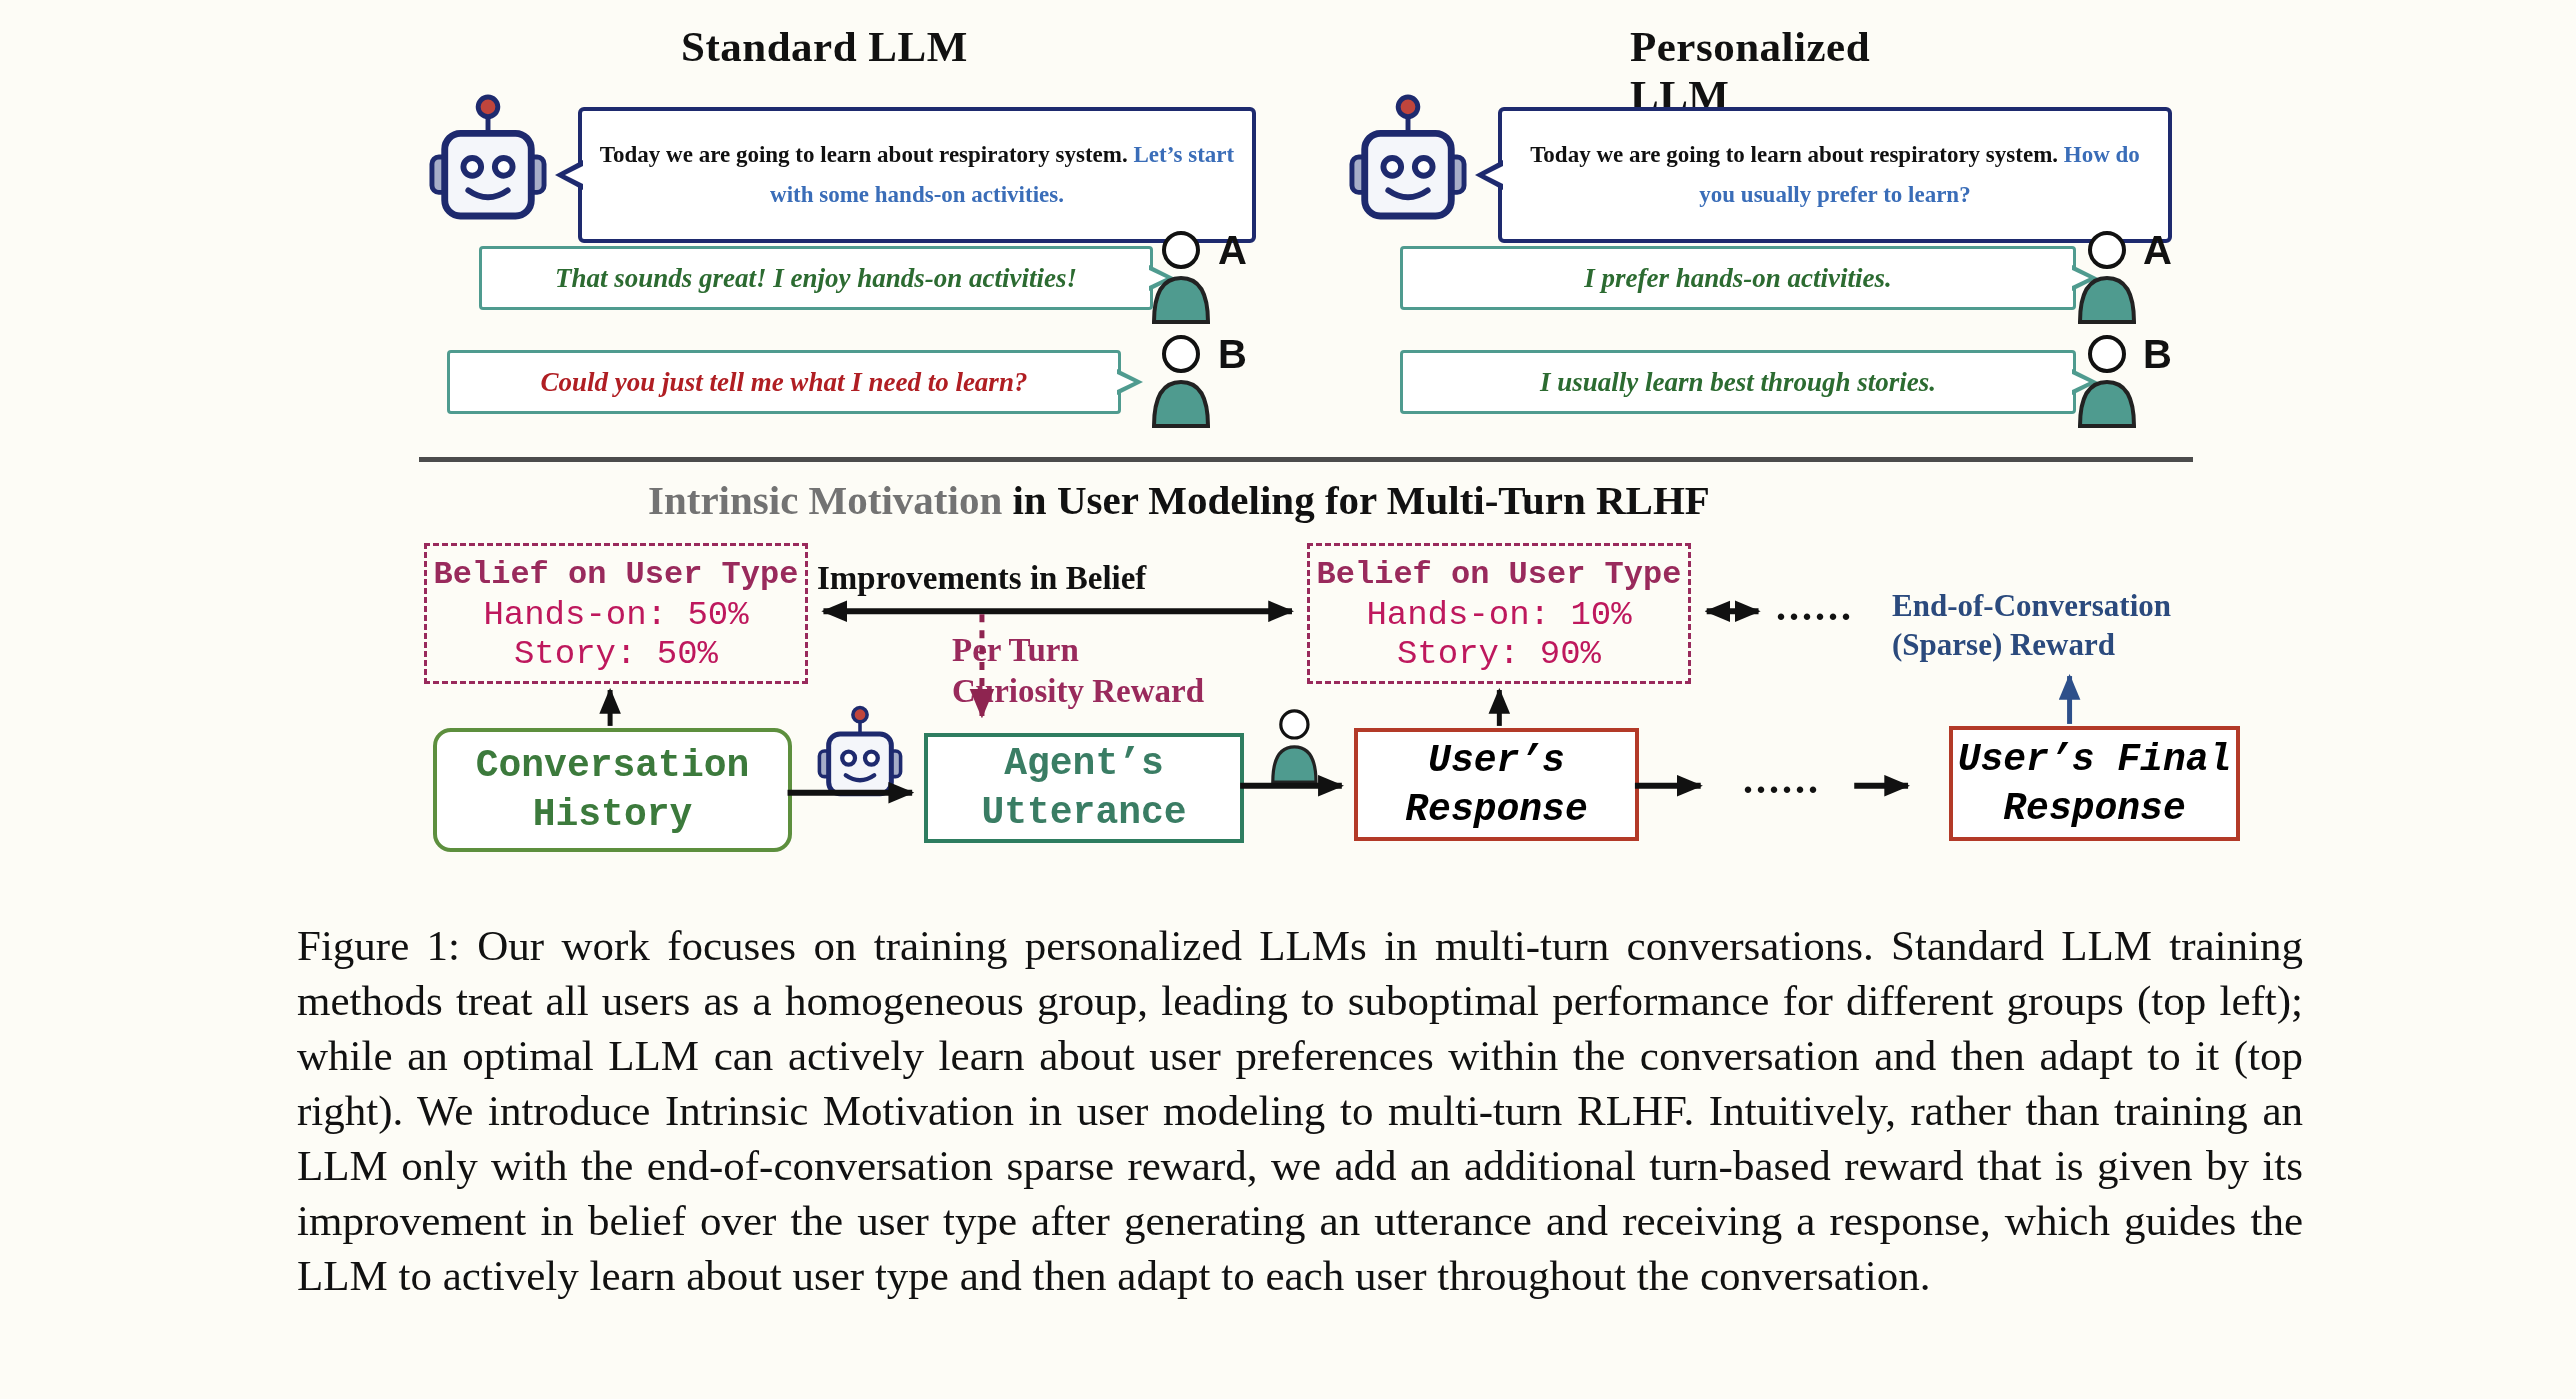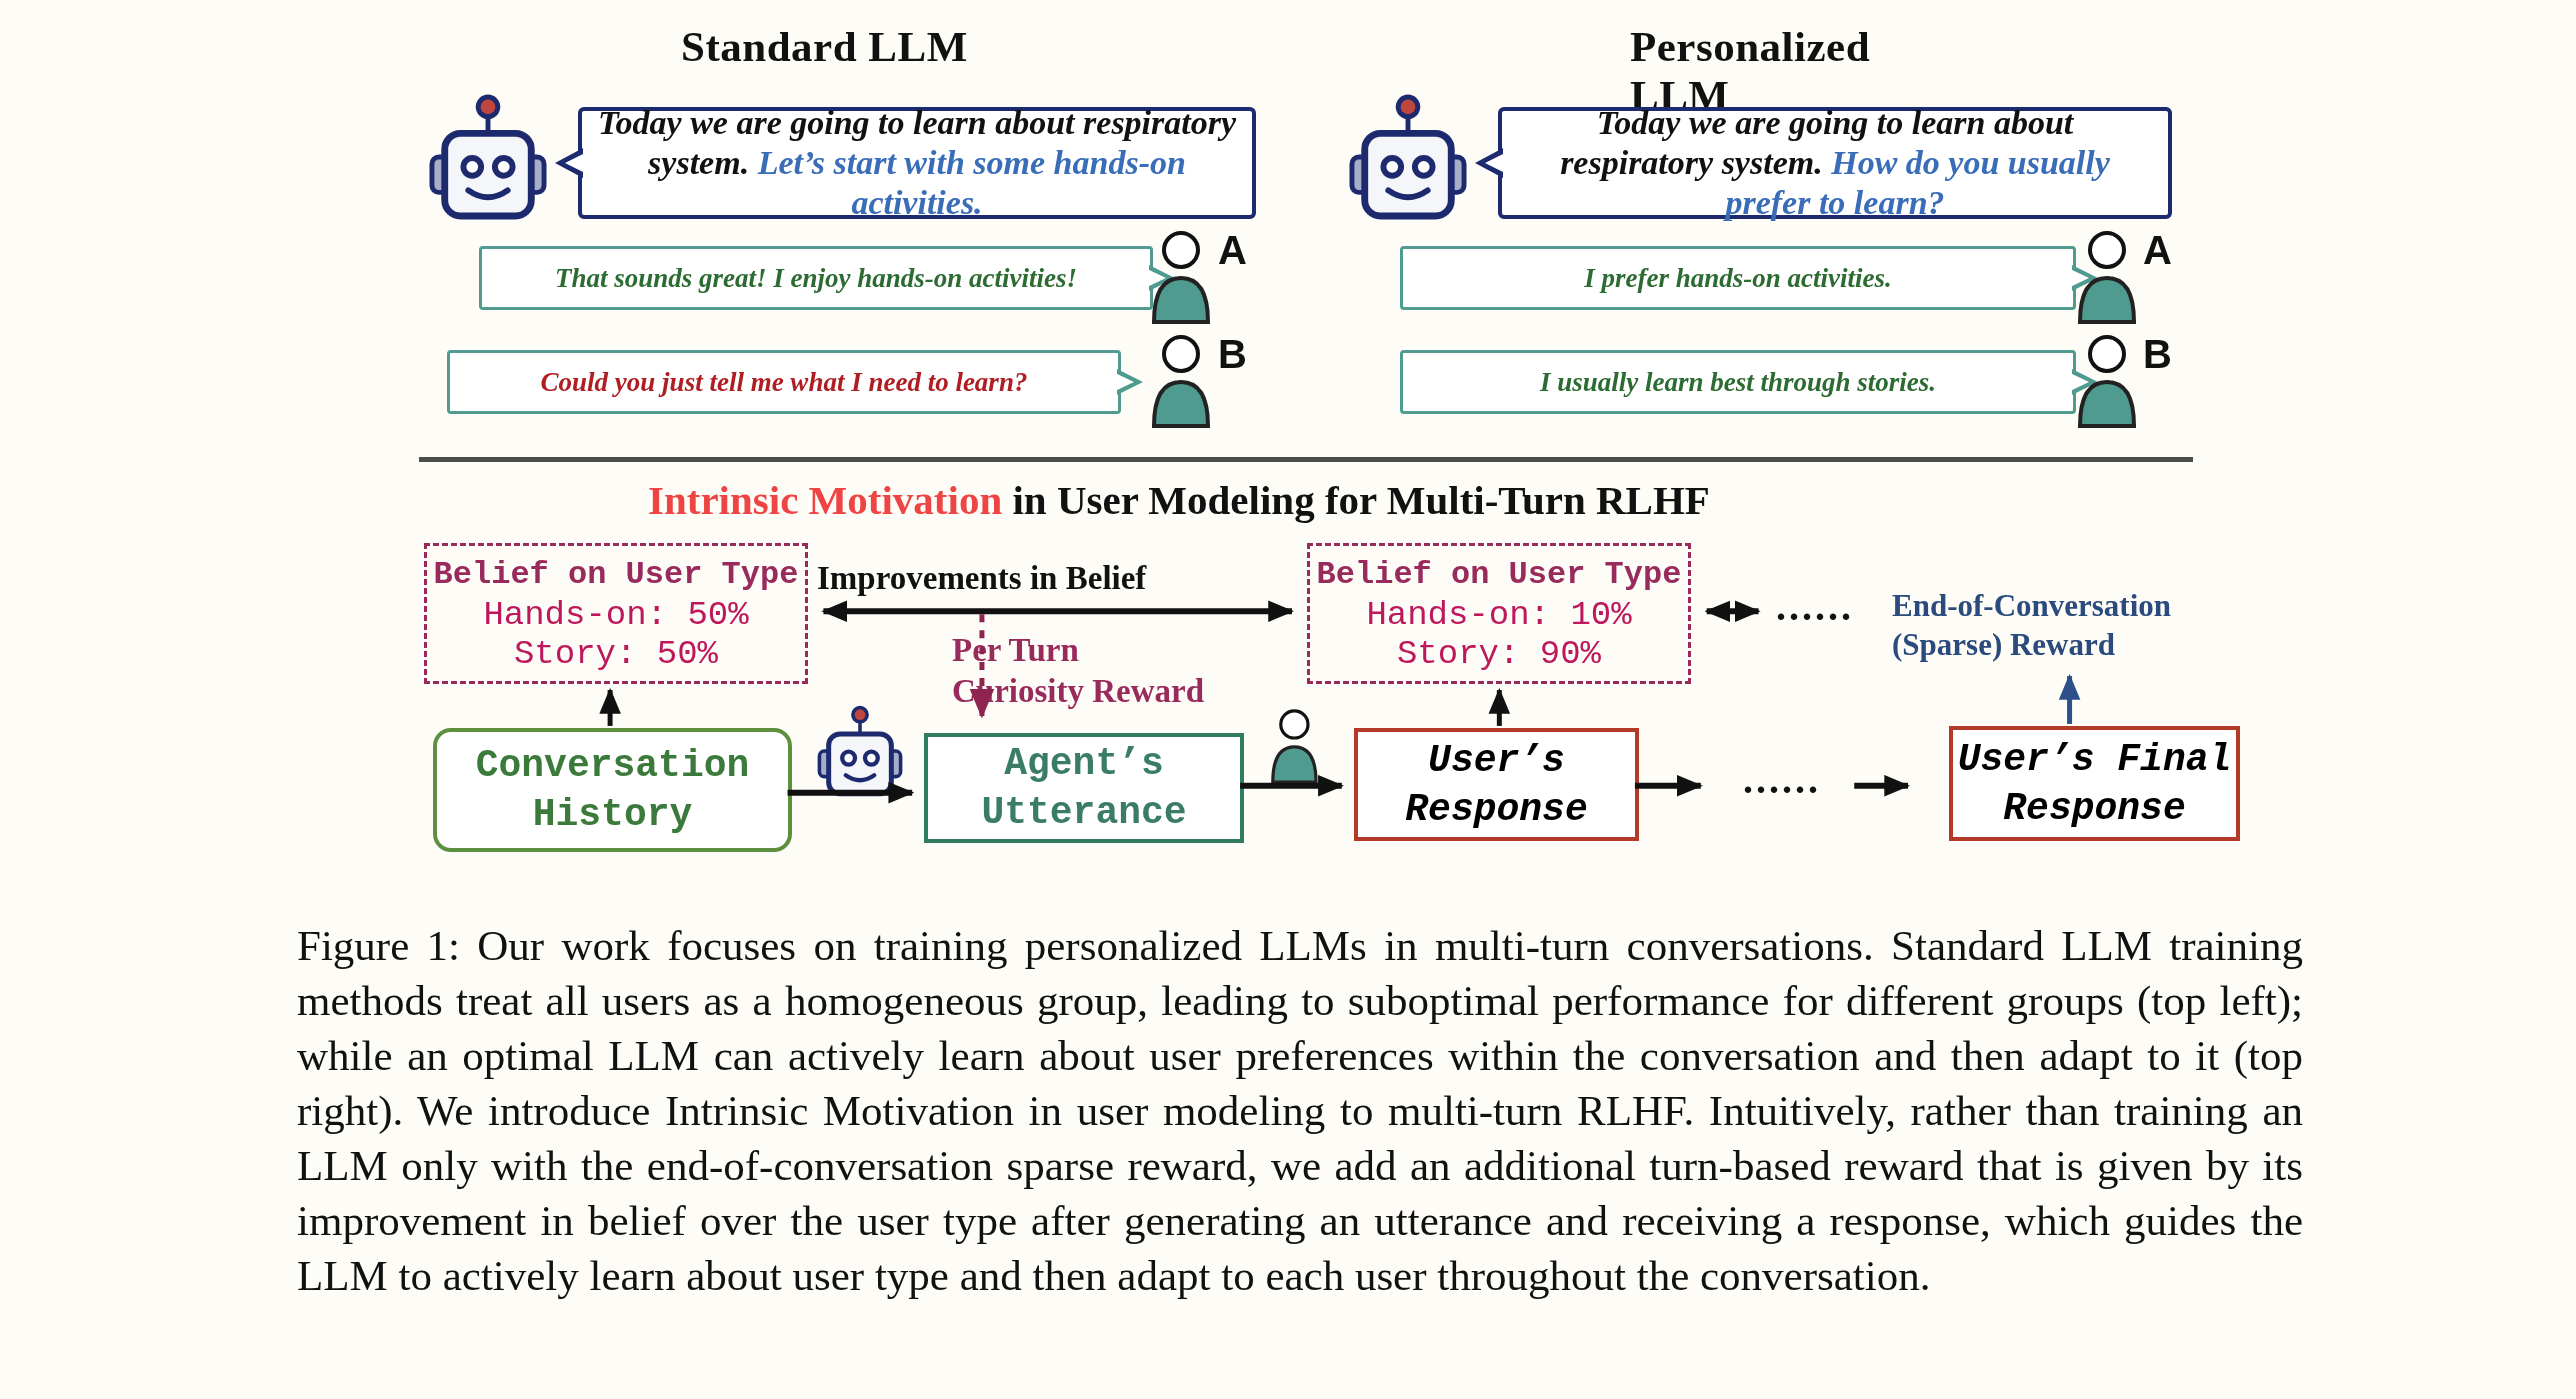--- a/index.html
+++ b/index.html
@@ -6,22 +6,22 @@
   #page{position:relative;width:2576px;height:1400px;background:#fdfcf6;overflow:hidden;
         font-family:"Liberation Serif", serif;color:#111;}
   .abs{position:absolute;}
   .center{text-align:left;}
 
   
   .col-title{font-size:43px;font-weight:bold;letter-spacing:0.5px;}
 
   
   .bot-bubble{border:4px solid #1e2a6e;border-radius:6px;background:#fff;
-    display:flex;align-items:center;justify-content:center;padding:6px 14px;
-    font-style:italic;font-weight:bold;font-size:34px;line-height:40px;text-align:center;}
+    display:flex;align-items:center;justify-content:center;padding:18px 14px;
+    font-weight:bold;font-size:23px;line-height:40px;text-align:center;}
   .bot-bubble .blue{color:#3a6db8;}
   .tail-l-outer{position:absolute;left:-27px;top:50%;transform:translateY(-50%);width:0;height:0;
     border-top:15px solid transparent;border-bottom:15px solid transparent;border-right:28px solid #1e2a6e;}
   .tail-l-inner{position:absolute;left:-17px;top:50%;transform:translateY(-50%);width:0;height:0;
     border-top:10px solid transparent;border-bottom:10px solid transparent;border-right:20px solid #fff;z-index:2;}
 
   
   .resp-bubble{border:3px solid #4f9b8f;border-radius:4px;background:#fff;
     display:flex;align-items:center;justify-content:center;padding:2px 10px;
     font-style:italic;font-weight:bold;font-size:27px;text-align:center;}
@@ -32,21 +32,21 @@
   .tail-r-inner{position:absolute;right:-16px;top:50%;transform:translateY(-50%);width:0;height:0;
     border-top:9px solid transparent;border-bottom:9px solid transparent;border-left:19px solid #fff;z-index:2;}
 
   .user-letter{font-family:"Liberation Sans",sans-serif;font-weight:bold;font-size:40px;}
 
   
   .divider{background:#4c4c4c;height:5px;}
 
   
   .section-title{font-size:41px;font-weight:bold;}
-  .section-title .accent{color:#ef4444;}
+  .section-title .accent{color:#737373;}
 
   
   .belief-box{border:3px dashed #992a5c;background:transparent;padding-top:8px;
     font-family:"Liberation Mono",monospace;text-align:center;}
   .belief-title{color:#992a5c;font-weight:bold;font-size:32px;line-height:42px;}
   .belief-line{color:#be185d;font-size:34px;line-height:39px;}
 
   .serif-label{font-weight:bold;}
   .improvements{font-size:33px;}
   .per-turn{font-size:33px;color:#992a5c;line-height:41px;}

